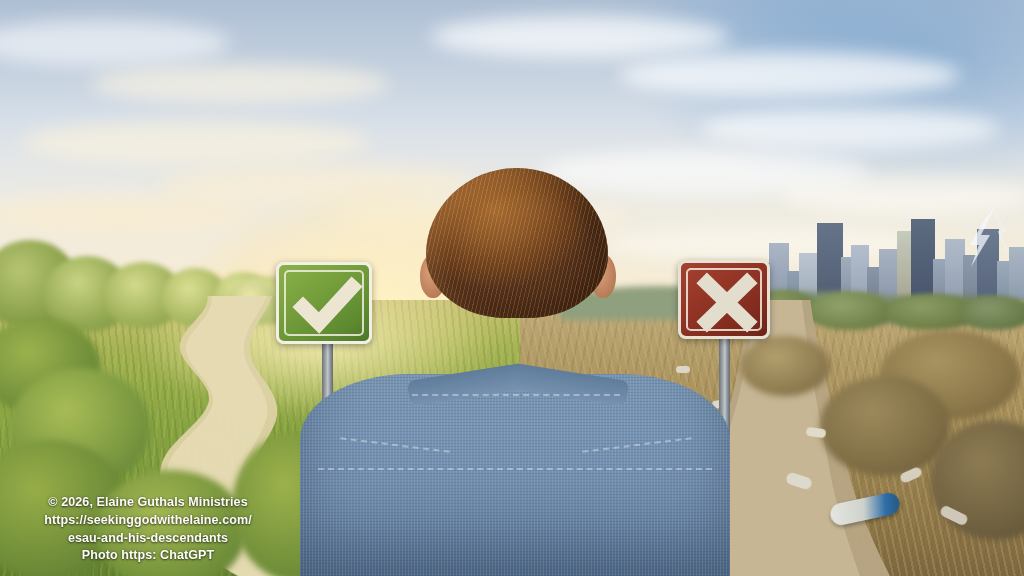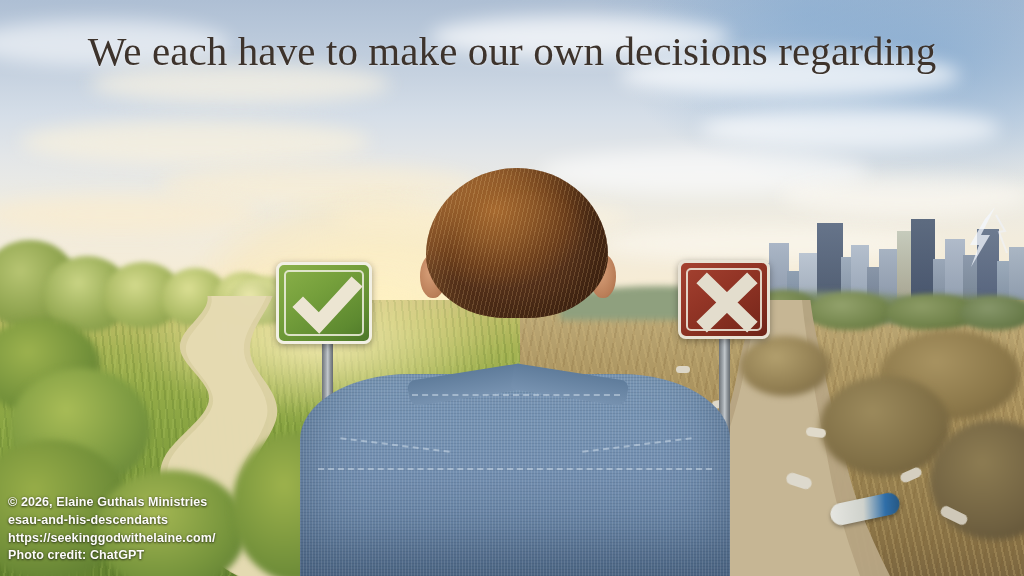--- a/index.html
+++ b/index.html
@@ -181,20 +181,21 @@
     font-family:"Liberation Serif", "DejaVu Serif", serif;
     font-size:41px;
     line-height:1.42;
     color:#3d332c;
     letter-spacing:.1px;
     text-shadow:0 1px 2px rgba(255,255,255,.35);
     padding:0 18px;
   }
   .credit{
     position:absolute; left:8px; top:494px; width:280px;
+    text-align:center;
     color:#fdfcfa;
     font-family:"Liberation Sans", sans-serif;
     font-weight:bold;
     font-size:12.5px;
     line-height:1.42;
     letter-spacing:.1px;
     text-shadow:0 1px 2px rgba(0,0,0,.55), 0 0 3px rgba(0,0,0,.35);
   }
   .credit div{ white-space:nowrap; }
 </style>
@@ -351,23 +352,22 @@
     <div class="collar" style="left:108px;top:204px;width:116px;height:26px;transform:rotate(-9deg);border-radius:8px 4px 4px 10px;"></div>
     <div class="collar" style="left:212px;top:204px;width:116px;height:26px;transform:rotate(9deg);border-radius:4px 8px 10px 4px;"></div>
 
     <div class="seam" style="left:18px;top:300px;width:394px;"></div>
     <div class="seam" style="left:112px;top:226px;width:208px;"></div>
     <div class="seam" style="left:40px;top:276px;width:110px;transform:rotate(7deg);"></div>
     <div class="seam" style="left:282px;top:276px;width:110px;transform:rotate(-7deg);"></div>
   </div>
 
   <div class="quote">
-    <div>We each have to make our own decisions regarding</div>
   </div>
 
   <div class="credit">
     <div>© 2026, Elaine Guthals Ministries</div>
+    <div>https://seekinggodwithelaine.com/</div>
     <div>esau-and-his-descendants</div>
-    <div>https://seekinggodwithelaine.com/</div>
-    <div>Photo credit: ChatGPT</div>
+    <div>Photo https: ChatGPT</div>
   </div>
 
 </div>
 
 </body></html>

